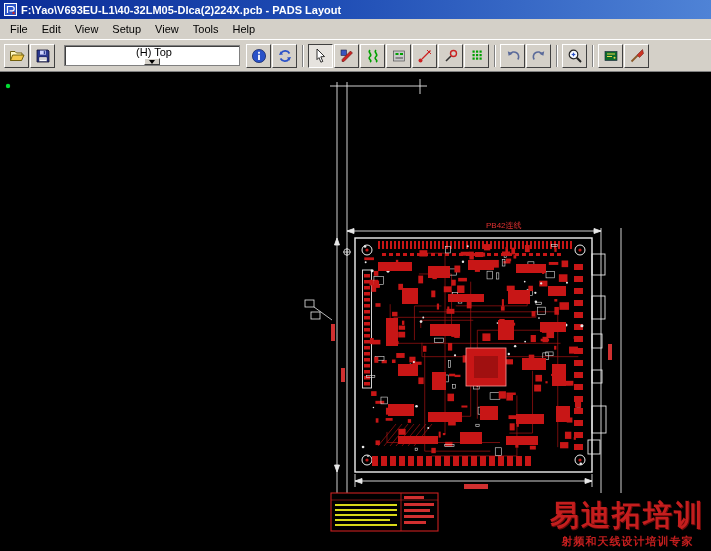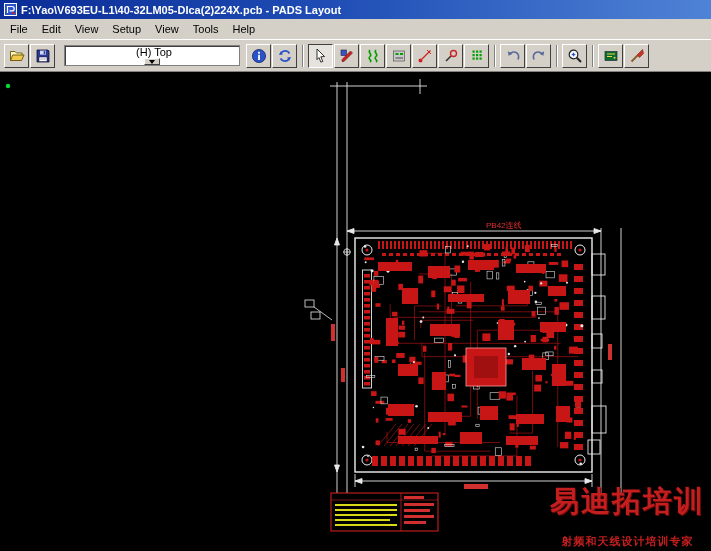--- a/index.html
+++ b/index.html
@@ -32,21 +32,21 @@
   .combo-text { flex:1; font-size:11px; padding-left:4px; color:#000; }
   .combo-btn { width:16px; height:17px; margin-right:1px; background:#d4d0c8; border:1px solid;
                border-color:#ffffff #404040 #404040 #ffffff; display:flex; align-items:center; justify-content:center; }
   .tri { width:0; height:0; border-left:3.5px solid transparent; border-right:3.5px solid transparent; border-top:4px solid #000; }
 
   
   .canvas { position:relative; flex:1; background:#000; overflow:hidden; }
   .canvas svg.pcb { position:absolute; left:0; top:0; }
   .watermark { position:absolute; right:6px; bottom:2px; text-align:center; color:#c41e1e; pointer-events:none; }
   .wm1 { font-size:29px; font-weight:bold; letter-spacing:2px; line-height:1.05; text-shadow:1px 1px 0 #6a0a0a; }
-  .wm2 { font-size:11px; font-weight:bold; letter-spacing:1px; margin-top:18px; }
+  .wm2 { font-size:11px; font-weight:bold; letter-spacing:1px; margin-top:4px; }
 </style>
 </head>
 <body>
 
 <div class="window">
 
   <div class="titlebar">
     <span class="app-icon">
       <svg width="13" height="13" viewBox="0 0 13 13">
         <rect width="13" height="13" fill="#ffffff"></rect>

